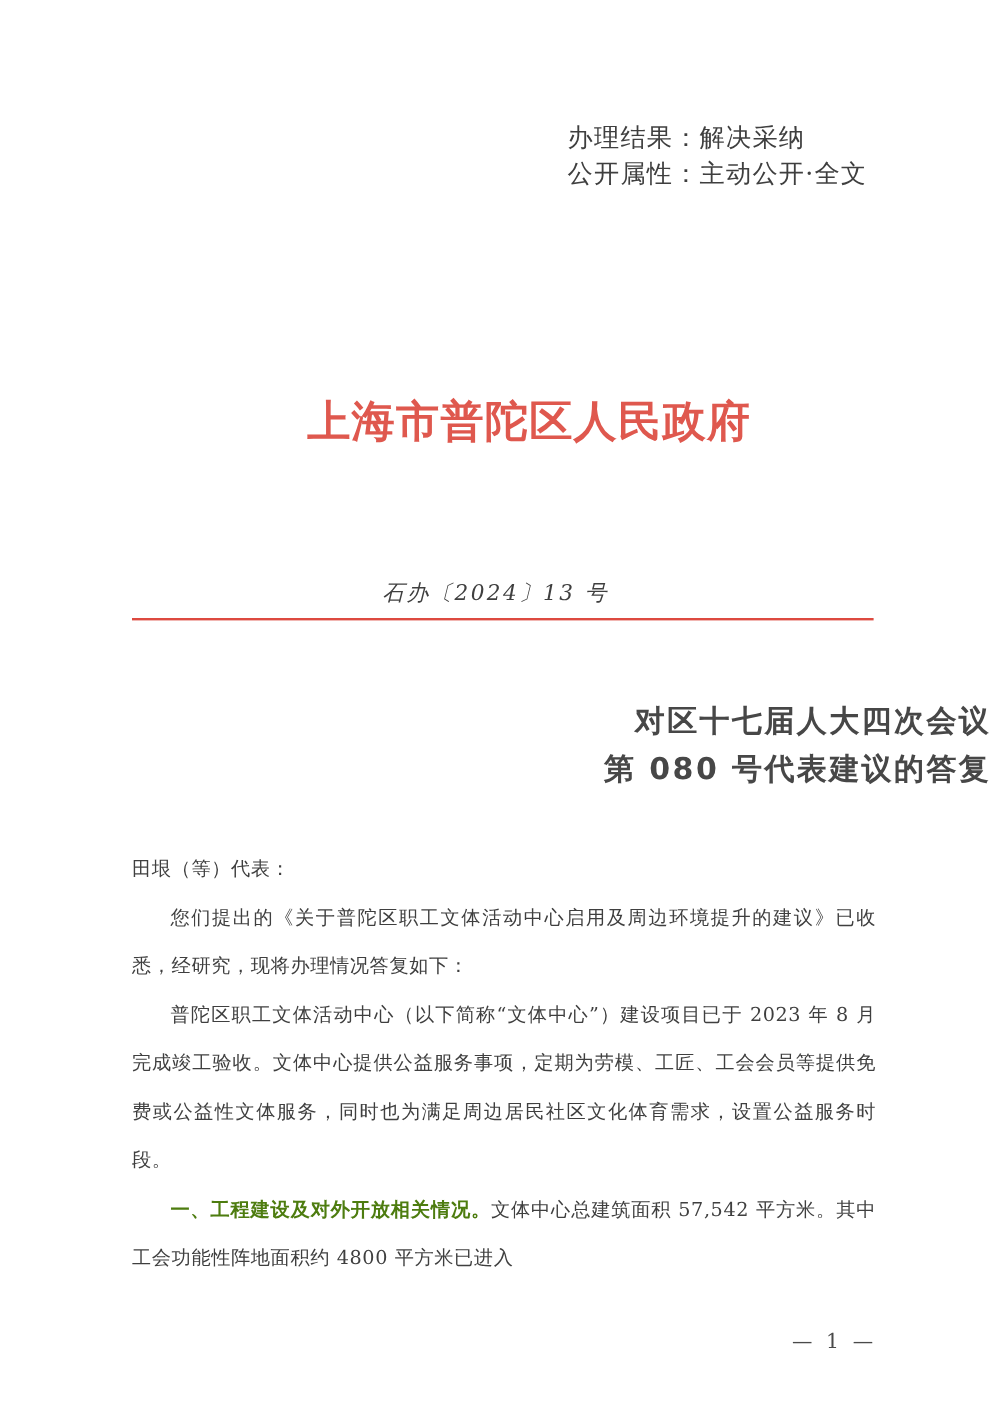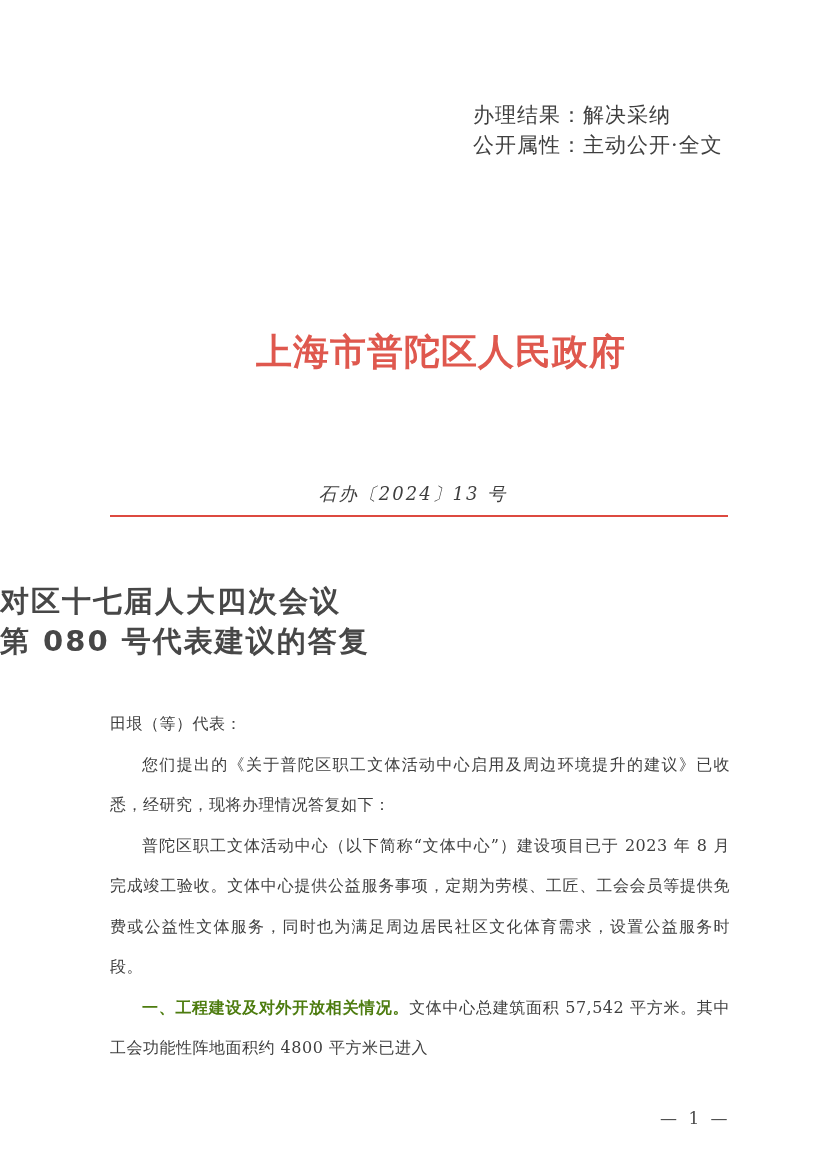--- a/index.html
+++ b/index.html
@@ -68,22 +68,22 @@
     height: 2px;
     background: var(--rule-red, #dd4a40);
   }
 
   
   .doc-title {
     position: absolute;
     left: 0;
     top: 541px;
     width: 100%;
-    text-align: left;
-    font-size: 29px;
+    text-align: right;
+    font-size: 25px;
     line-height: 40px;
     font-weight: bold;
     color: #474747;
     font-family: "DejaVu Sans", "Liberation Sans", sans-serif;
     letter-spacing: 2px;
     white-space: nowrap;
   }
 
   
   .body-text {

